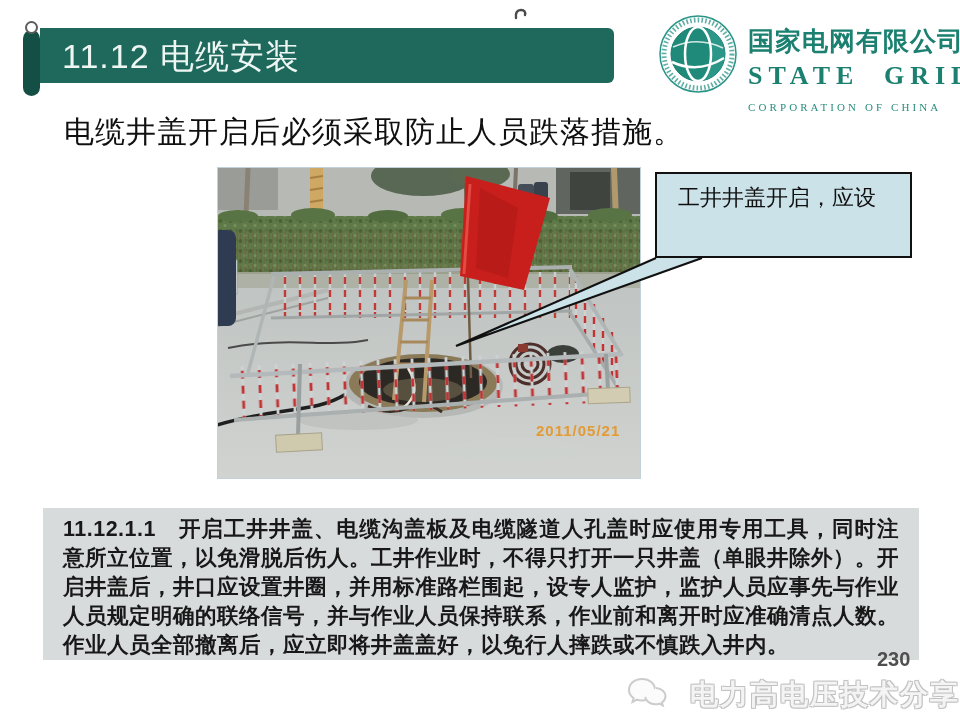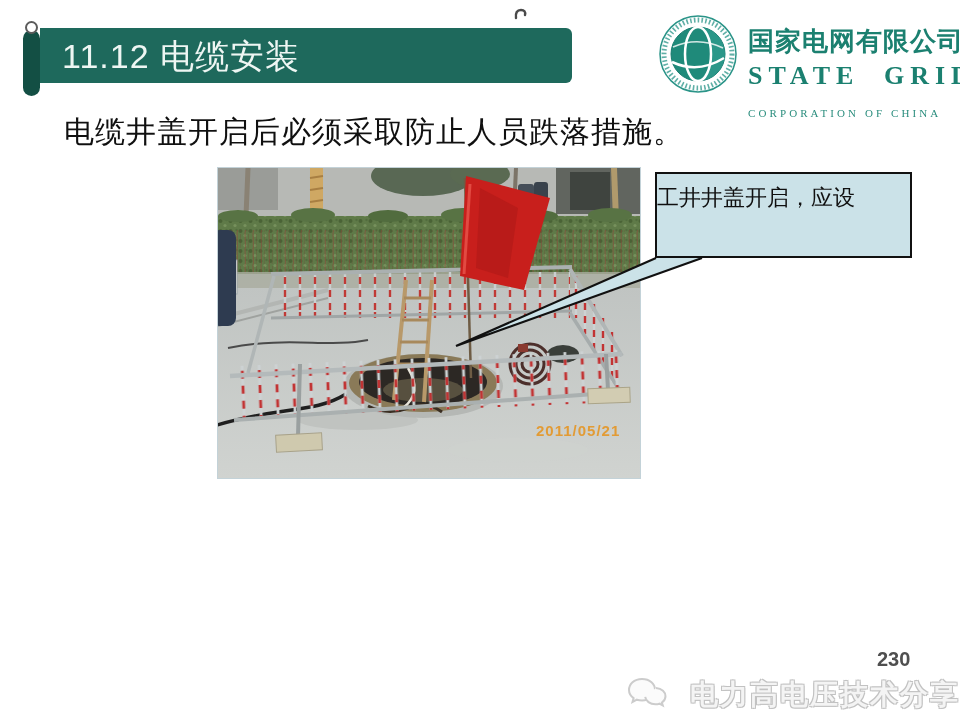--- a/index.html
+++ b/index.html
@@ -1,53 +1,53 @@
 <!DOCTYPE html>
 <html><head>
 <meta charset="utf-8">
 <style>
   html,body{margin:0;padding:0;background:#ffffff;}
   .slide{position:relative;width:960px;height:720px;background:#ffffff;overflow:hidden;
          font-family:"Liberation Sans","DejaVu Sans",sans-serif;}
 
   
-  .header-bar{position:absolute;left:40px;top:28px;width:532px;height:55px;
+  .header-bar{position:absolute;left:40px;top:28px;width:574px;height:55px;
               background:#1e695c;border-radius:0 6px 6px 0;z-index:2;}
   .header-title{position:absolute;left:22px;top:0;height:55px;line-height:56px;
                 color:#eef6f3;font-size:34px;letter-spacing:1px;white-space:nowrap;}
   .header-pill{position:absolute;left:23px;top:30px;width:17px;height:66px;
                background:#134f44;border-radius:9px;z-index:3;}
   .pin-ring{position:absolute;left:25px;top:21px;width:9px;height:9px;border:2px solid #5c5c5c;
             border-radius:50%;background:#ffffff;z-index:4;}
   .hook-curl{position:absolute;left:512px;top:6px;z-index:4;}
 
   
   .logo{position:absolute;left:658px;top:10px;width:292px;height:86px;z-index:2;}
   .logo-globe{position:absolute;left:0;top:4px;width:80px;height:80px;}
   .logo-text{position:absolute;left:90px;top:14px;width:200px;color:#1b8070;}
   .logo-cn{font-size:26px;font-weight:bold;letter-spacing:1px;white-space:nowrap;}
   .logo-en{font-family:"Liberation Serif","DejaVu Serif",serif;font-size:26px;font-weight:bold;
            letter-spacing:6px;word-spacing:12px;margin-top:2px;white-space:nowrap;}
   .logo-en-sub{font-family:"Liberation Serif","DejaVu Serif",serif;font-size:11px;
-               letter-spacing:3.1px;margin-top:16px;color:#2a8d7d;white-space:nowrap;}
+               letter-spacing:3.1px;margin-top:10px;color:#2a8d7d;white-space:nowrap;}
 
   
   .subtitle{position:absolute;left:64px;top:112px;font-family:"Liberation Serif","DejaVu Serif",serif;
             font-size:30px;color:#101010;letter-spacing:1px;white-space:nowrap;}
 
   
   .photo{position:absolute;left:218px;top:168px;width:422px;height:310px;z-index:1;
          outline:1px solid #c3d2d8;background:#c6c9c6;}
 
   
   .pointer-overlay{position:absolute;left:0;top:0;width:960px;height:720px;z-index:5;pointer-events:none;}
   .callout{position:absolute;left:655px;top:172px;width:257px;height:86px;box-sizing:border-box;
            background:#cbe2e8;border:2.5px solid #111111;z-index:6;
            font-family:"Liberation Serif","DejaVu Serif",serif;font-size:22px;line-height:1.5;
-           color:#101010;padding:7px 10px 0 0;}
+           color:#101010;padding:7px 10px 0 21px;}
 
   
   .reg-block{position:absolute;left:43px;top:508px;width:876px;height:152px;box-sizing:border-box;
              background:#d8dbdc;padding:7px 20px 0 20px;z-index:2;
              font-size:21.5px;font-weight:bold;line-height:29px;letter-spacing:0.5px;
              color:#181818;text-align:justify;}
 
   
   .page-number{position:absolute;left:877px;top:648px;font-size:20px;font-weight:bold;
                color:#4f4f4f;z-index:7;}
@@ -213,20 +213,23 @@
   </svg>
 
   <svg class="pointer-overlay">
     <path d="M702,258 L456,346 L656,258" fill="#cbe2e8" stroke="#111111" stroke-width="2.2"></path>
   </svg>
 
   <div class="callout">
     <span>工井井盖开启，应设</span><br>
   </div>
 
+  <div class="reg-block">
+    <span>11.12.1.1　开启工井井盖、电缆沟盖板及电缆隧道人孔盖时应使用专用工具，同时注意所立位置，以免滑脱后伤人。工井作业时，不得只打开一只井盖（单眼井除外）。开启井盖后，井口应设置井圈，并用标准路栏围起，设专人监护，监护人员应事先与作业人员规定明确的联络信号，并与作业人员保持联系，作业前和离开时应准确清点人数。作业人员全部撤离后，应立即将井盖盖好，以免行人摔跌或不慎跌入井内。</span>
+  </div>
 
   <div class="page-number">230</div>
   <div class="watermark">
     <svg width="40" height="34" viewBox="0 0 40 34">
       <path d="M15,3 C7,3 2,8 2,14 c0,3.4 1.8,6.2 4.6,8.1 L5.5,26 l4.4-2.3 c1.6,0.5 3.3,0.7 5.1,0.7 c8,0 13-5 13-10.7 C28,8 23,3 15,3 Z" fill="#fbfbfb" stroke="#cccccc" stroke-width="2"></path>
       <path d="M29,12 c6,0.5 9.5,4 9.5,8.2 c0,2.6-1.4,4.8-3.6,6.3 l0.9,3 l-3.4-1.8 c-1.2,0.4-2.6,0.6-4,0.6 c-5.5,0-9.6-3.3-10.2-7.5" fill="#fbfbfb" stroke="#cccccc" stroke-width="2"></path>
     </svg>
     <span class="watermark-text">电力高电压技术分享</span>
   </div>
 

